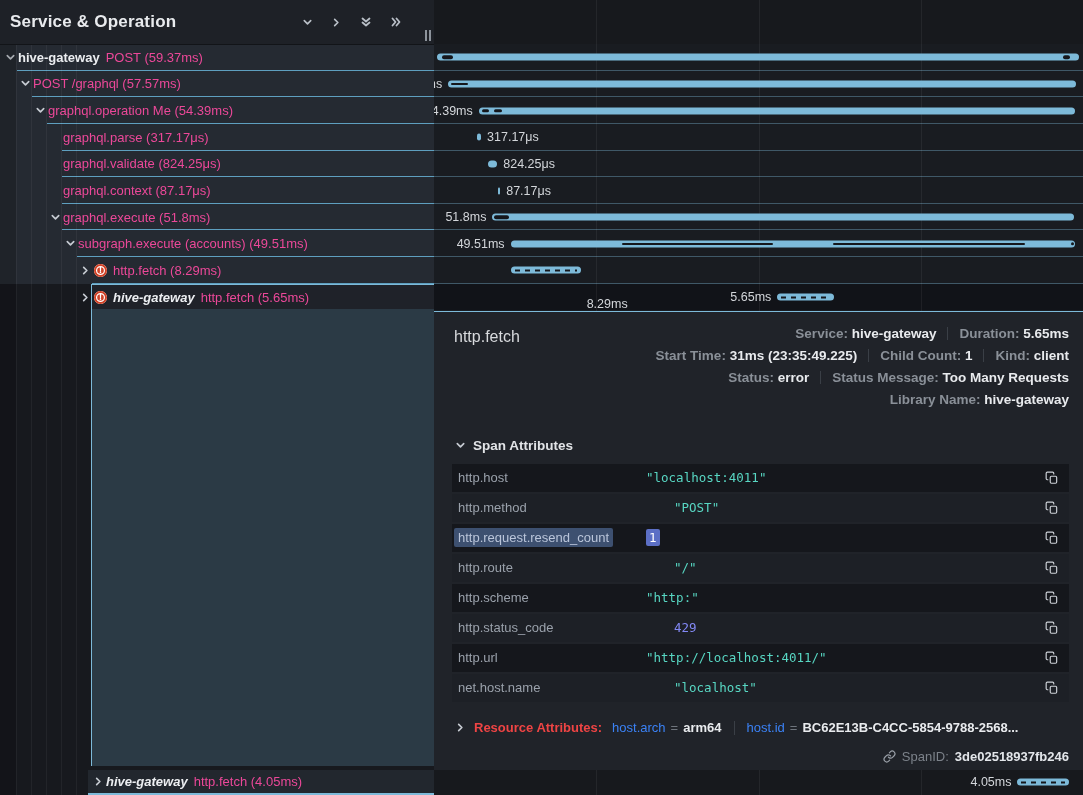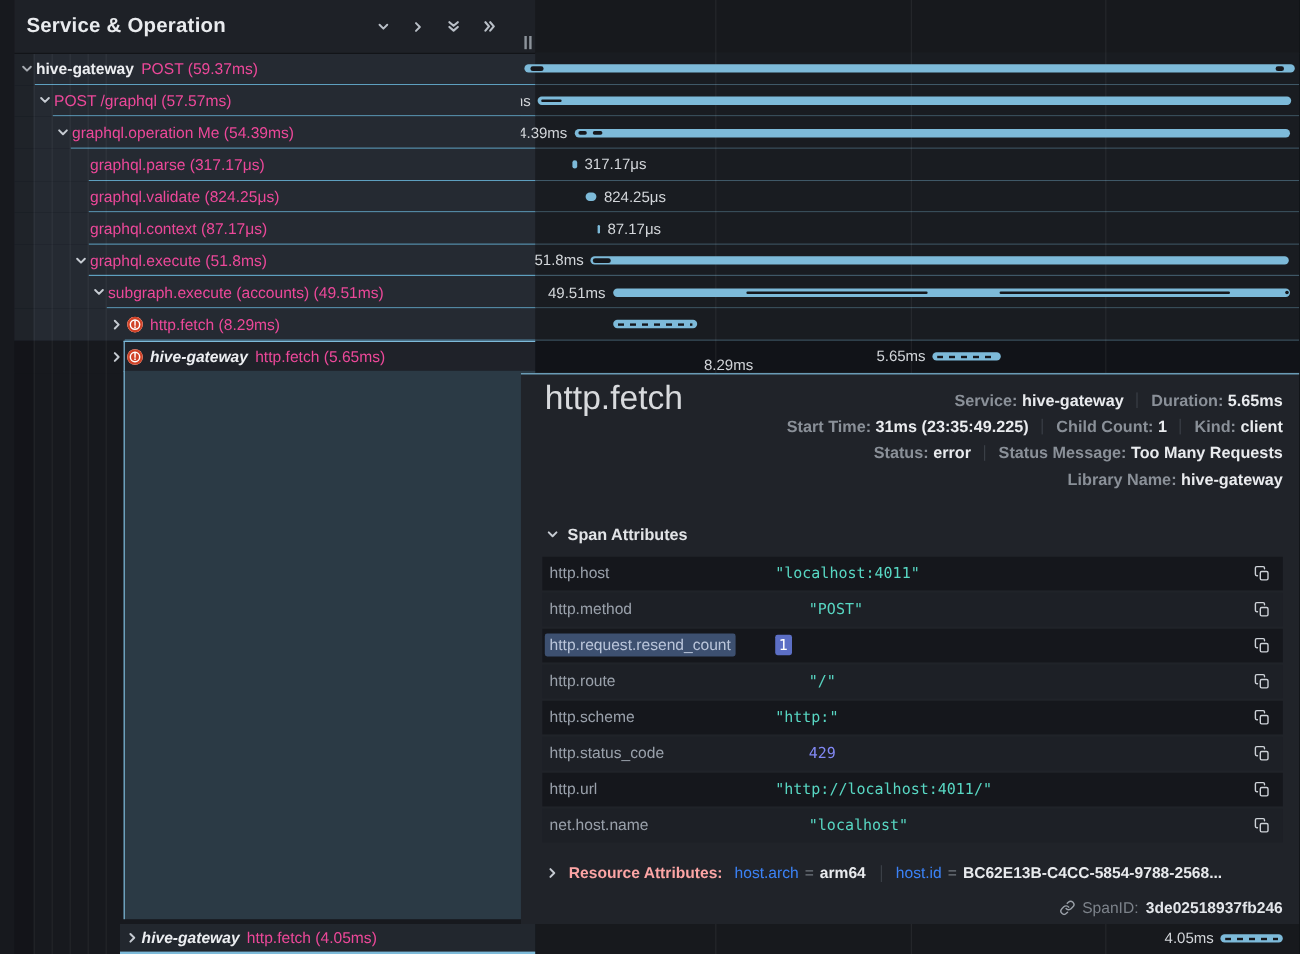--- a/index.html
+++ b/index.html
@@ -2,21 +2,21 @@
 <html><head>
 <meta charset="utf-8">
 <style>
   html,body{margin:0;padding:0;background:#0d0e11;}
   .app{position:relative;width:1083px;height:795px;background:#17191e;overflow:hidden;
        font-family:"Liberation Sans","DejaVu Sans",sans-serif;color:#c3c7cd;
        --accent:#7dbad9; --row-border:#5e9fbf; --error:#d04328; --str:#58d7c3; --num:#8288f4;
        --selkey:#3d5070; --selval:#5c6fc5; --selblock:#2b3a45;}
 
   
-  .left{position:absolute;left:0;top:0;width:380px;height:795px;margin-left:12px;}
+  .left{position:absolute;left:0;top:0;width:380px;height:795px;}
   .left-header{position:absolute;top:0;left:0;width:434px;height:44px;background:#1e2127;
                border-bottom:1px solid #121418;display:flex;align-items:center;z-index:5;}
   .lh-title{font-size:17px;font-weight:bold;color:#e9ebee;margin-left:10px;letter-spacing:.2px;}
   .lh-icons{position:absolute;right:32px;top:0;height:100%;display:flex;align-items:center;gap:18px;color:#b9bfc7;}
   .icon-btn{display:inline-flex;cursor:pointer;}
   .split-handle{position:absolute;right:3px;bottom:3px;display:flex;gap:2px;cursor:col-resize;}
   .split-handle i{display:block;width:2px;height:11px;background:#8d939b;}
 
   .tree{position:absolute;top:44px;left:0;width:434px;z-index:2;}
   .trow{position:relative;height:26.65px;background:#252a32;display:flex;align-items:center;font-size:13px;box-sizing:border-box;}
@@ -57,40 +57,40 @@
   .mark{position:absolute;top:50%;transform:translateY(-50%);height:3.5px;border-radius:2px;background:#15171c;z-index:3;}
   .mark.thin{height:2px;}
   .dashes{position:absolute;left:4px;right:4px;top:50%;margin-top:-1px;height:2.5px;
           background-image:repeating-linear-gradient(90deg,#15171c 0 5px,transparent 5px 10px);}
   .bar-label{position:absolute;top:50%;transform:translateY(-50%);font-size:12.5px;color:#d3d6da;white-space:nowrap;z-index:2;}
 
   
   .detail{position:absolute;top:310.5px;left:0;right:0;height:459px;background:#202329;
           border-top:1.5px solid var(--accent);z-index:4;padding:0 14px 0 18px;box-sizing:border-box;}
   .detail-head{position:relative;height:122px;}
-  .detail-title{position:absolute;left:2px;top:4px;font-size:28px;color:#d8dadd;}
+  .detail-title{position:absolute;left:2px;top:16px;font-size:16px;color:#d8dadd;}
   .detail-meta{position:absolute;right:0;top:11px;text-align:right;font-weight:bold;}
   .meta-line{height:22px;line-height:22px;font-size:13.5px;color:#8a9098;white-space:nowrap;}
   .meta-line b{color:#e9ebee;}
   .meta-sep{display:inline-block;width:1px;height:13px;background:#3a3f46;margin:0 11px;vertical-align:-2px;}
   .attrs-header{display:flex;align-items:center;gap:7px;font-size:13.5px;font-weight:bold;color:#e2e4e7;
                 height:20px;margin:2px 0 8px 2px;cursor:pointer;}
   .attrs-header .chev{width:12px;}
   .attr-row{display:flex;align-items:center;height:28px;margin-bottom:2px;padding:0 10px 0 6px;font-size:13px;cursor:default;}
   .attr-row.dark{background:#15171c;}
   .attr-row.light{background:#1d2026;gap:28px;}
   .attr-key{flex:0 0 188px;color:#9aa1ab;white-space:nowrap;}
   .key-sel{background:var(--selkey);border-radius:2px;padding:2px 4px;margin-left:-4px;color:#bac5da;}
   .attr-val{flex:1;font-family:"DejaVu Sans Mono","Liberation Mono",monospace;font-size:12.5px;white-space:nowrap;}
   .attr-val.str{color:var(--str);}
   .attr-val.num{color:var(--num);}
   .val-sel{background:var(--selval);color:#fff;padding:1px 3px;border-radius:2px;}
   .copy-btn{flex:none;color:#ced2d8;cursor:pointer;display:inline-flex;}
   .resource-row{display:flex;align-items:center;margin-top:12px;height:28px;font-size:13px;white-space:nowrap;overflow:hidden;cursor:pointer;}
-  .res-label{font-weight:bold;color:#fca5a5;margin:0 10px 0 6px;}
+  .res-label{font-weight:bold;color:#ef4444;margin:0 10px 0 6px;}
   .res-key{color:#3b82f6;}
   .res-eq{color:#6f757d;margin:0 5px;}
   .res-val{color:#e9ebee;font-weight:bold;}
   .res-sep{display:inline-block;width:1px;height:14px;background:#3a3f46;margin:0 12px;flex:none;}
   .spanid-row{display:flex;align-items:center;justify-content:flex-end;height:26px;margin-top:2px;font-size:13px;color:#7c828a;gap:6px;}
   .spanid-row b{color:#e3e6ea;}
   .spanid-row .link{color:#9aa0a8;display:inline-flex;}
 
   .tl-footer{position:absolute;top:769.5px;left:0;right:0;height:25.5px;background:#17191d;}
 </style>

